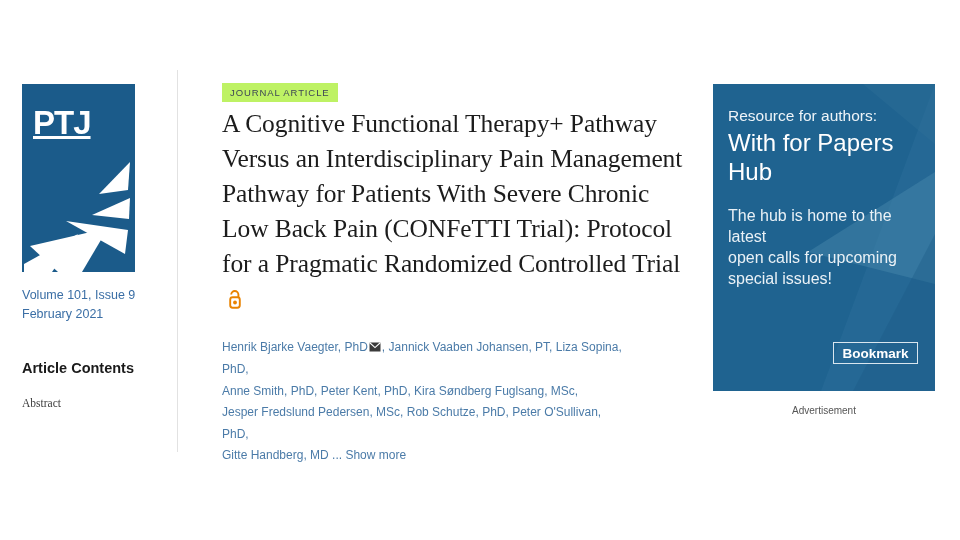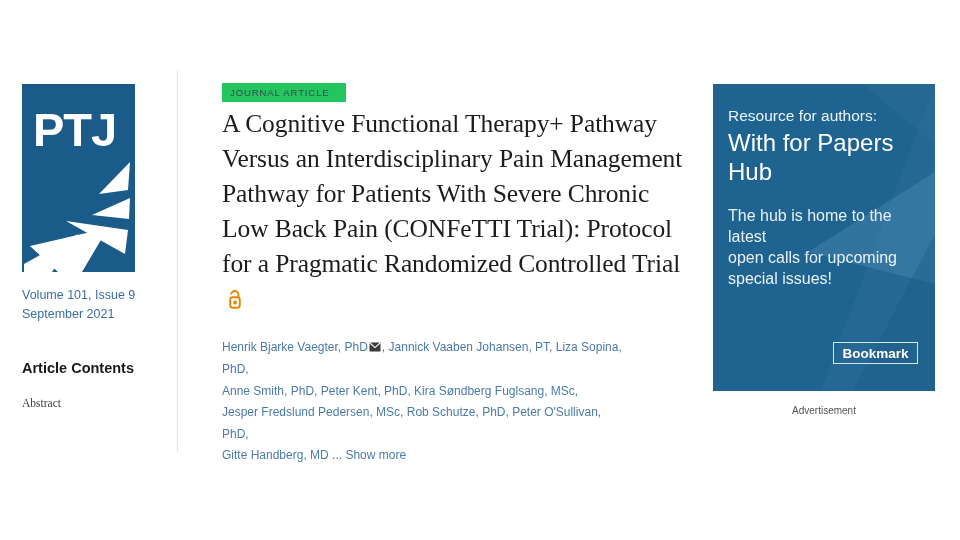--- a/index.html
+++ b/index.html
@@ -37,24 +37,25 @@
     height: 188px;
     background: #1b5b8a;
     overflow: hidden;
   }
   #journal-logo .logo-text {
     position: absolute;
     left: 11px;
     top: 22px;
     font-family: "Liberation Sans", sans-serif;
     font-weight: bold;
-    font-size: 47px;
+    font-size: 33px;
     letter-spacing: -1px;
     color: #ffffff;
     line-height: 1;
+    text-decoration: underline;
   }
   #journal-logo svg {
     position: absolute;
     left: 0;
     top: 0;
   }
 
   .vol-line {
     color: #3a6ea5;
     font-size: 12.5px;
@@ -92,26 +93,26 @@
   
   #main-column {
     position: absolute;
     left: 222px;
     top: 82px;
     width: 470px;
   }
 
   #article-type-badge {
     display: inline-block;
-    background: #22c55e;
+    background: #bef264;
     color: #3e4656;
     font-size: 9.5px;
     letter-spacing: 0.9px;
     font-weight: normal;
-    padding: 5px 16px 4px 8px;
+    padding: 5px 8px 4px 8px;
     font-family: "Liberation Sans", sans-serif;
     line-height: 1;
   }
 
   #article-title {
     margin-top: 4px;
     font-family: "Liberation Serif", serif;
     font-size: 25.5px;
     line-height: 35px;
     color: #1c1c1c;
@@ -226,21 +227,21 @@
         <polygon points="106,146 44,137 103,170" fill="#ffffff"></polygon>
         <polygon points="8,162 86,144 60,188 36,188" fill="#ffffff"></polygon>
         <polygon points="8,186 66,156 78,188" fill="#ffffff" opacity="0"></polygon>
         <polygon points="2,180 56,150 30,188 2,188" fill="#ffffff"></polygon>
       </svg>
       <div class="logo-text">PTJ</div>
     </div>
 
     <div id="vol-block">
       <div class="vol-line">Volume 101, Issue 9</div>
-      <div class="vol-line">September 2021</div>
+      <div class="vol-line">February 2021</div>
     </div>
 
     <div id="article-contents-heading">Article Contents</div>
 
     <div id="toc-list">
       <div class="toc-item">Abstract</div>
     </div>
   </div>
 
   <div id="content-divider"></div>

